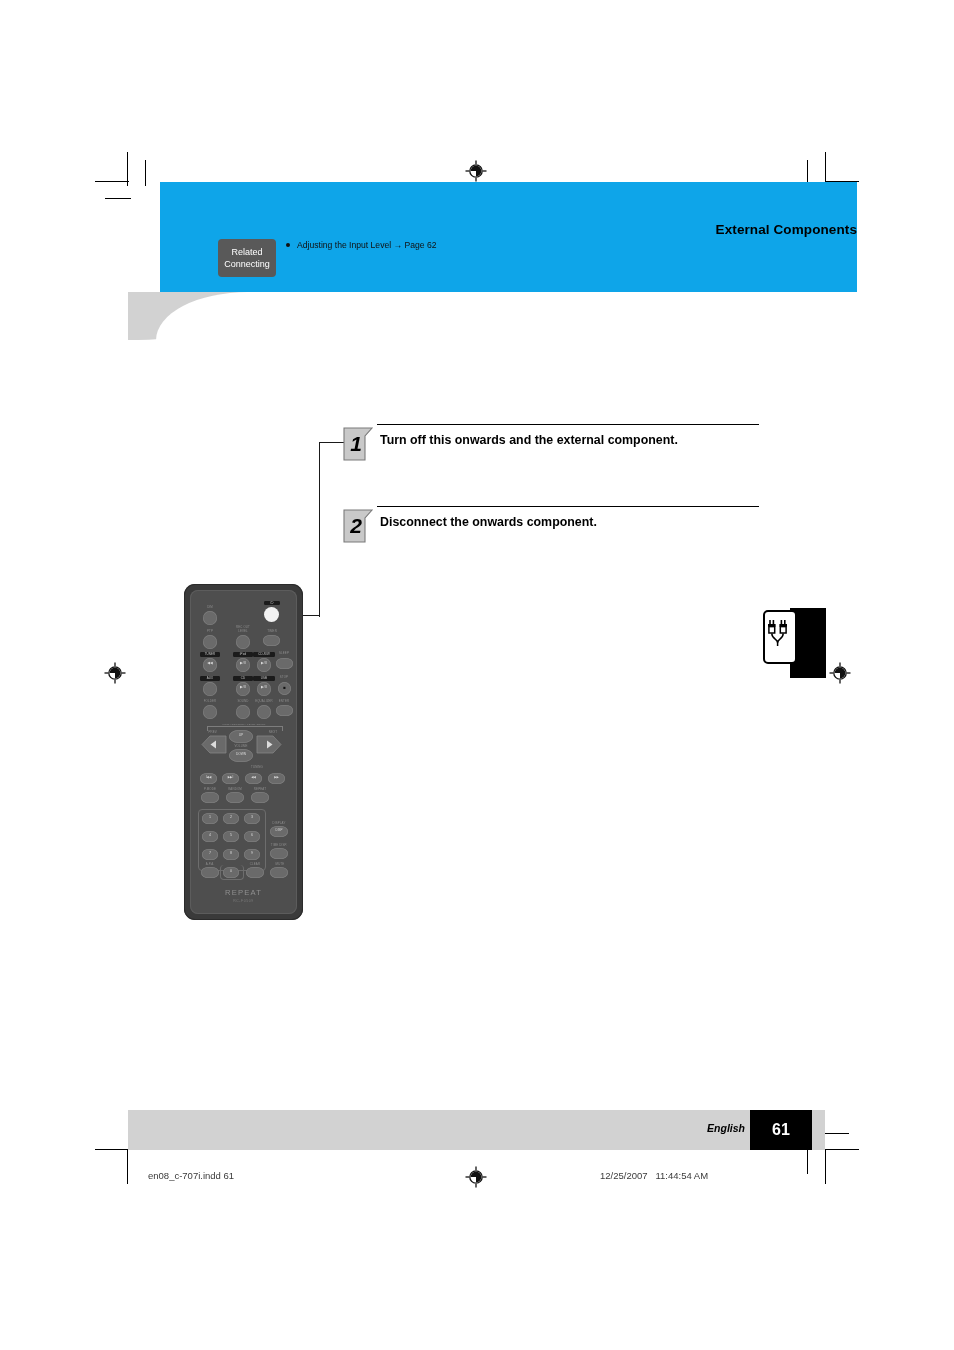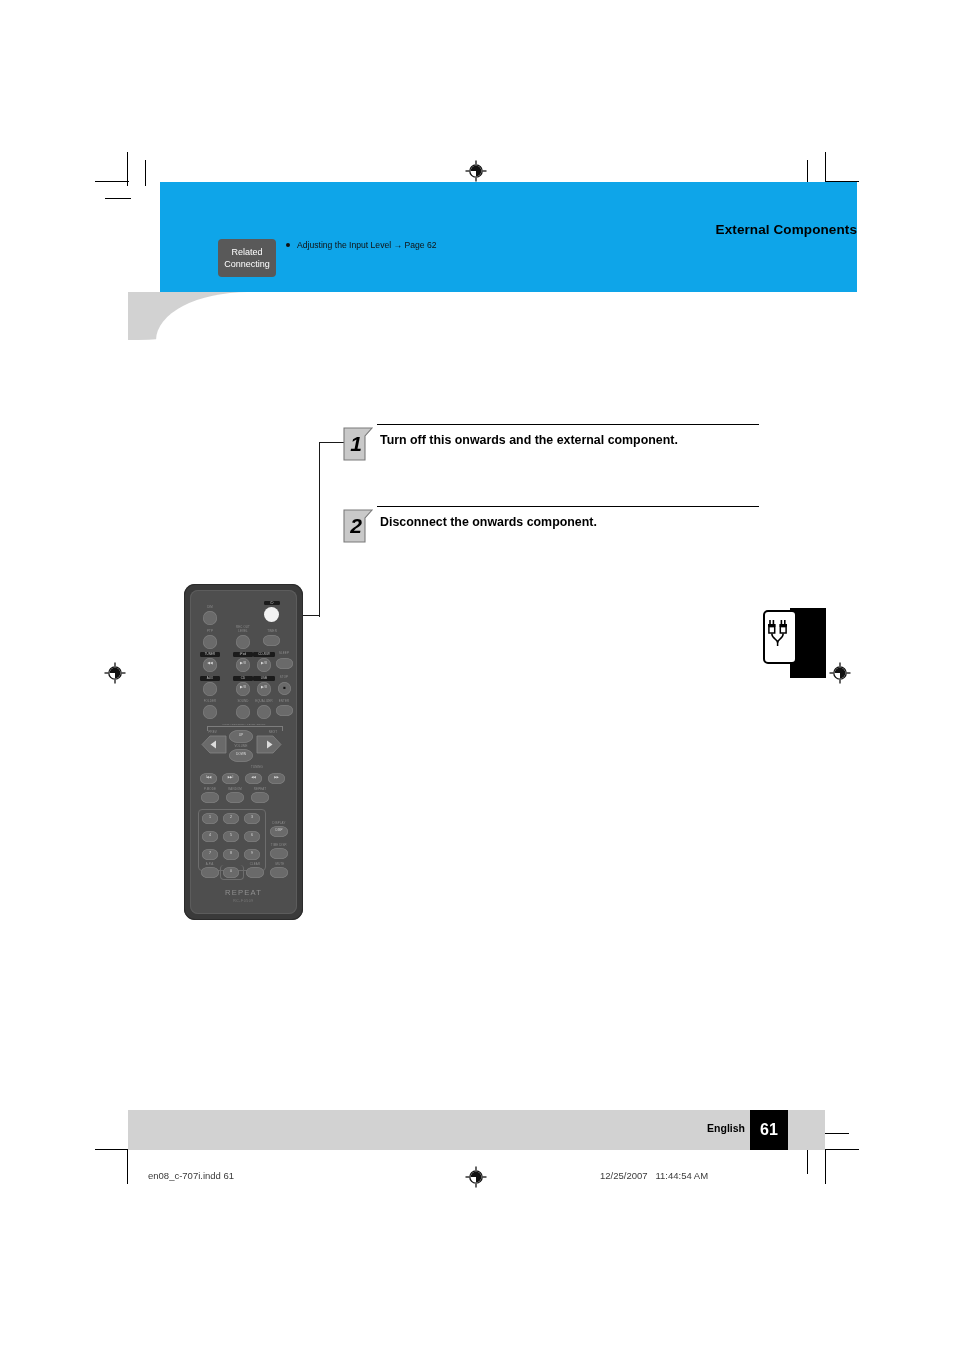--- a/index.html
+++ b/index.html
@@ -122,27 +122,27 @@
   .brand-model{
     position:absolute;width:100%;text-align:center;color:#7c7c7c;
     font-size:3.4px;letter-spacing:.6px;
   }
   .power-led{
     position:absolute;background:#f2f2f2;border-radius:50%;
   }
 
   
   .footer-band{
-    position:absolute;left:128px;top:1110px;width:697px;height:40px;background:#d2d2d2;
+    position:absolute;left:128px;top:1110px;width:697px;height:40px;background:#d2d2d2;font-style:italic;
   }
   .footer-lang{
     position:absolute;right:80px;top:12px;font-size:10.5px;font-weight:bold;color:#000;
   }
   .footer-pagebox{
-    position:absolute;left:750px;top:1110px;width:38px;height:40px;background:#000;
+    position:absolute;left:750px;top:1110px;width:62px;height:40px;background:#000;
     display:flex;align-items:center;justify-content:center;
   }
   .footer-pagenum{color:#fff;font-size:16px;font-weight:bold;}
 
   .printmark{
     position:absolute;left:148px;top:1170px;font-size:9.5px;color:#3a3a3a;
   }
   .printdate{
     position:absolute;left:600px;top:1170px;font-size:9.5px;color:#3a3a3a;
     white-space:pre;

